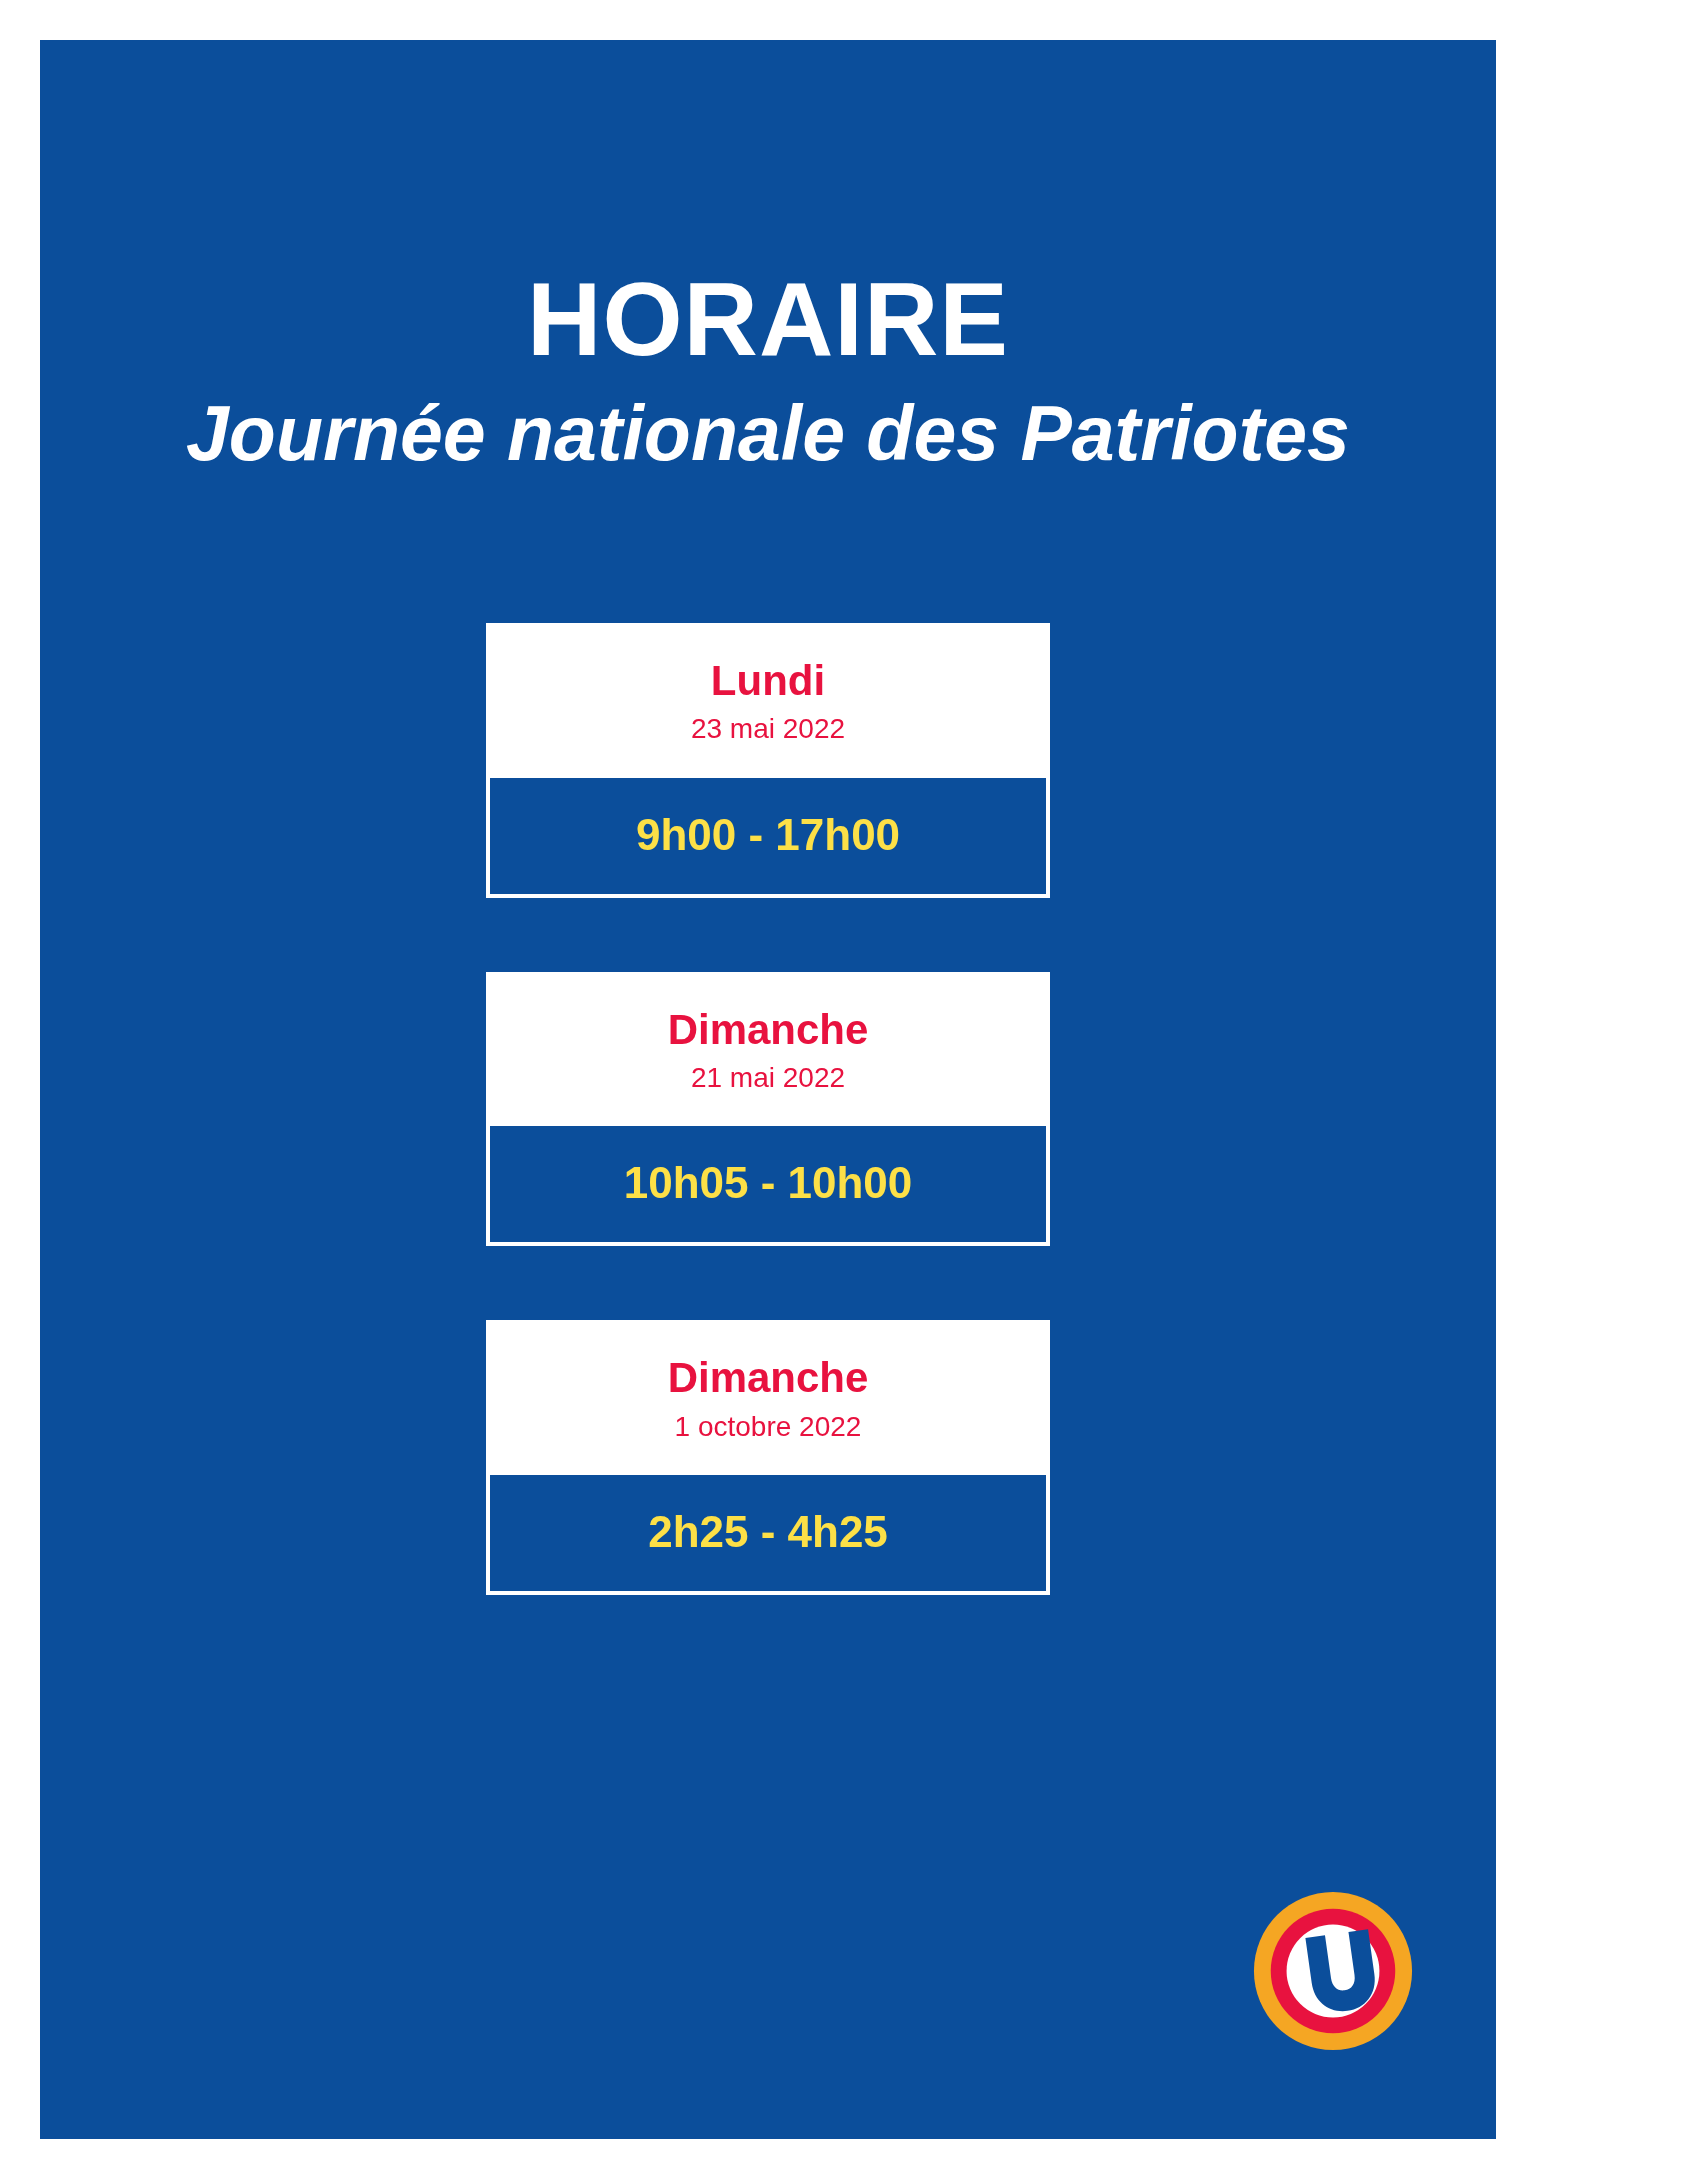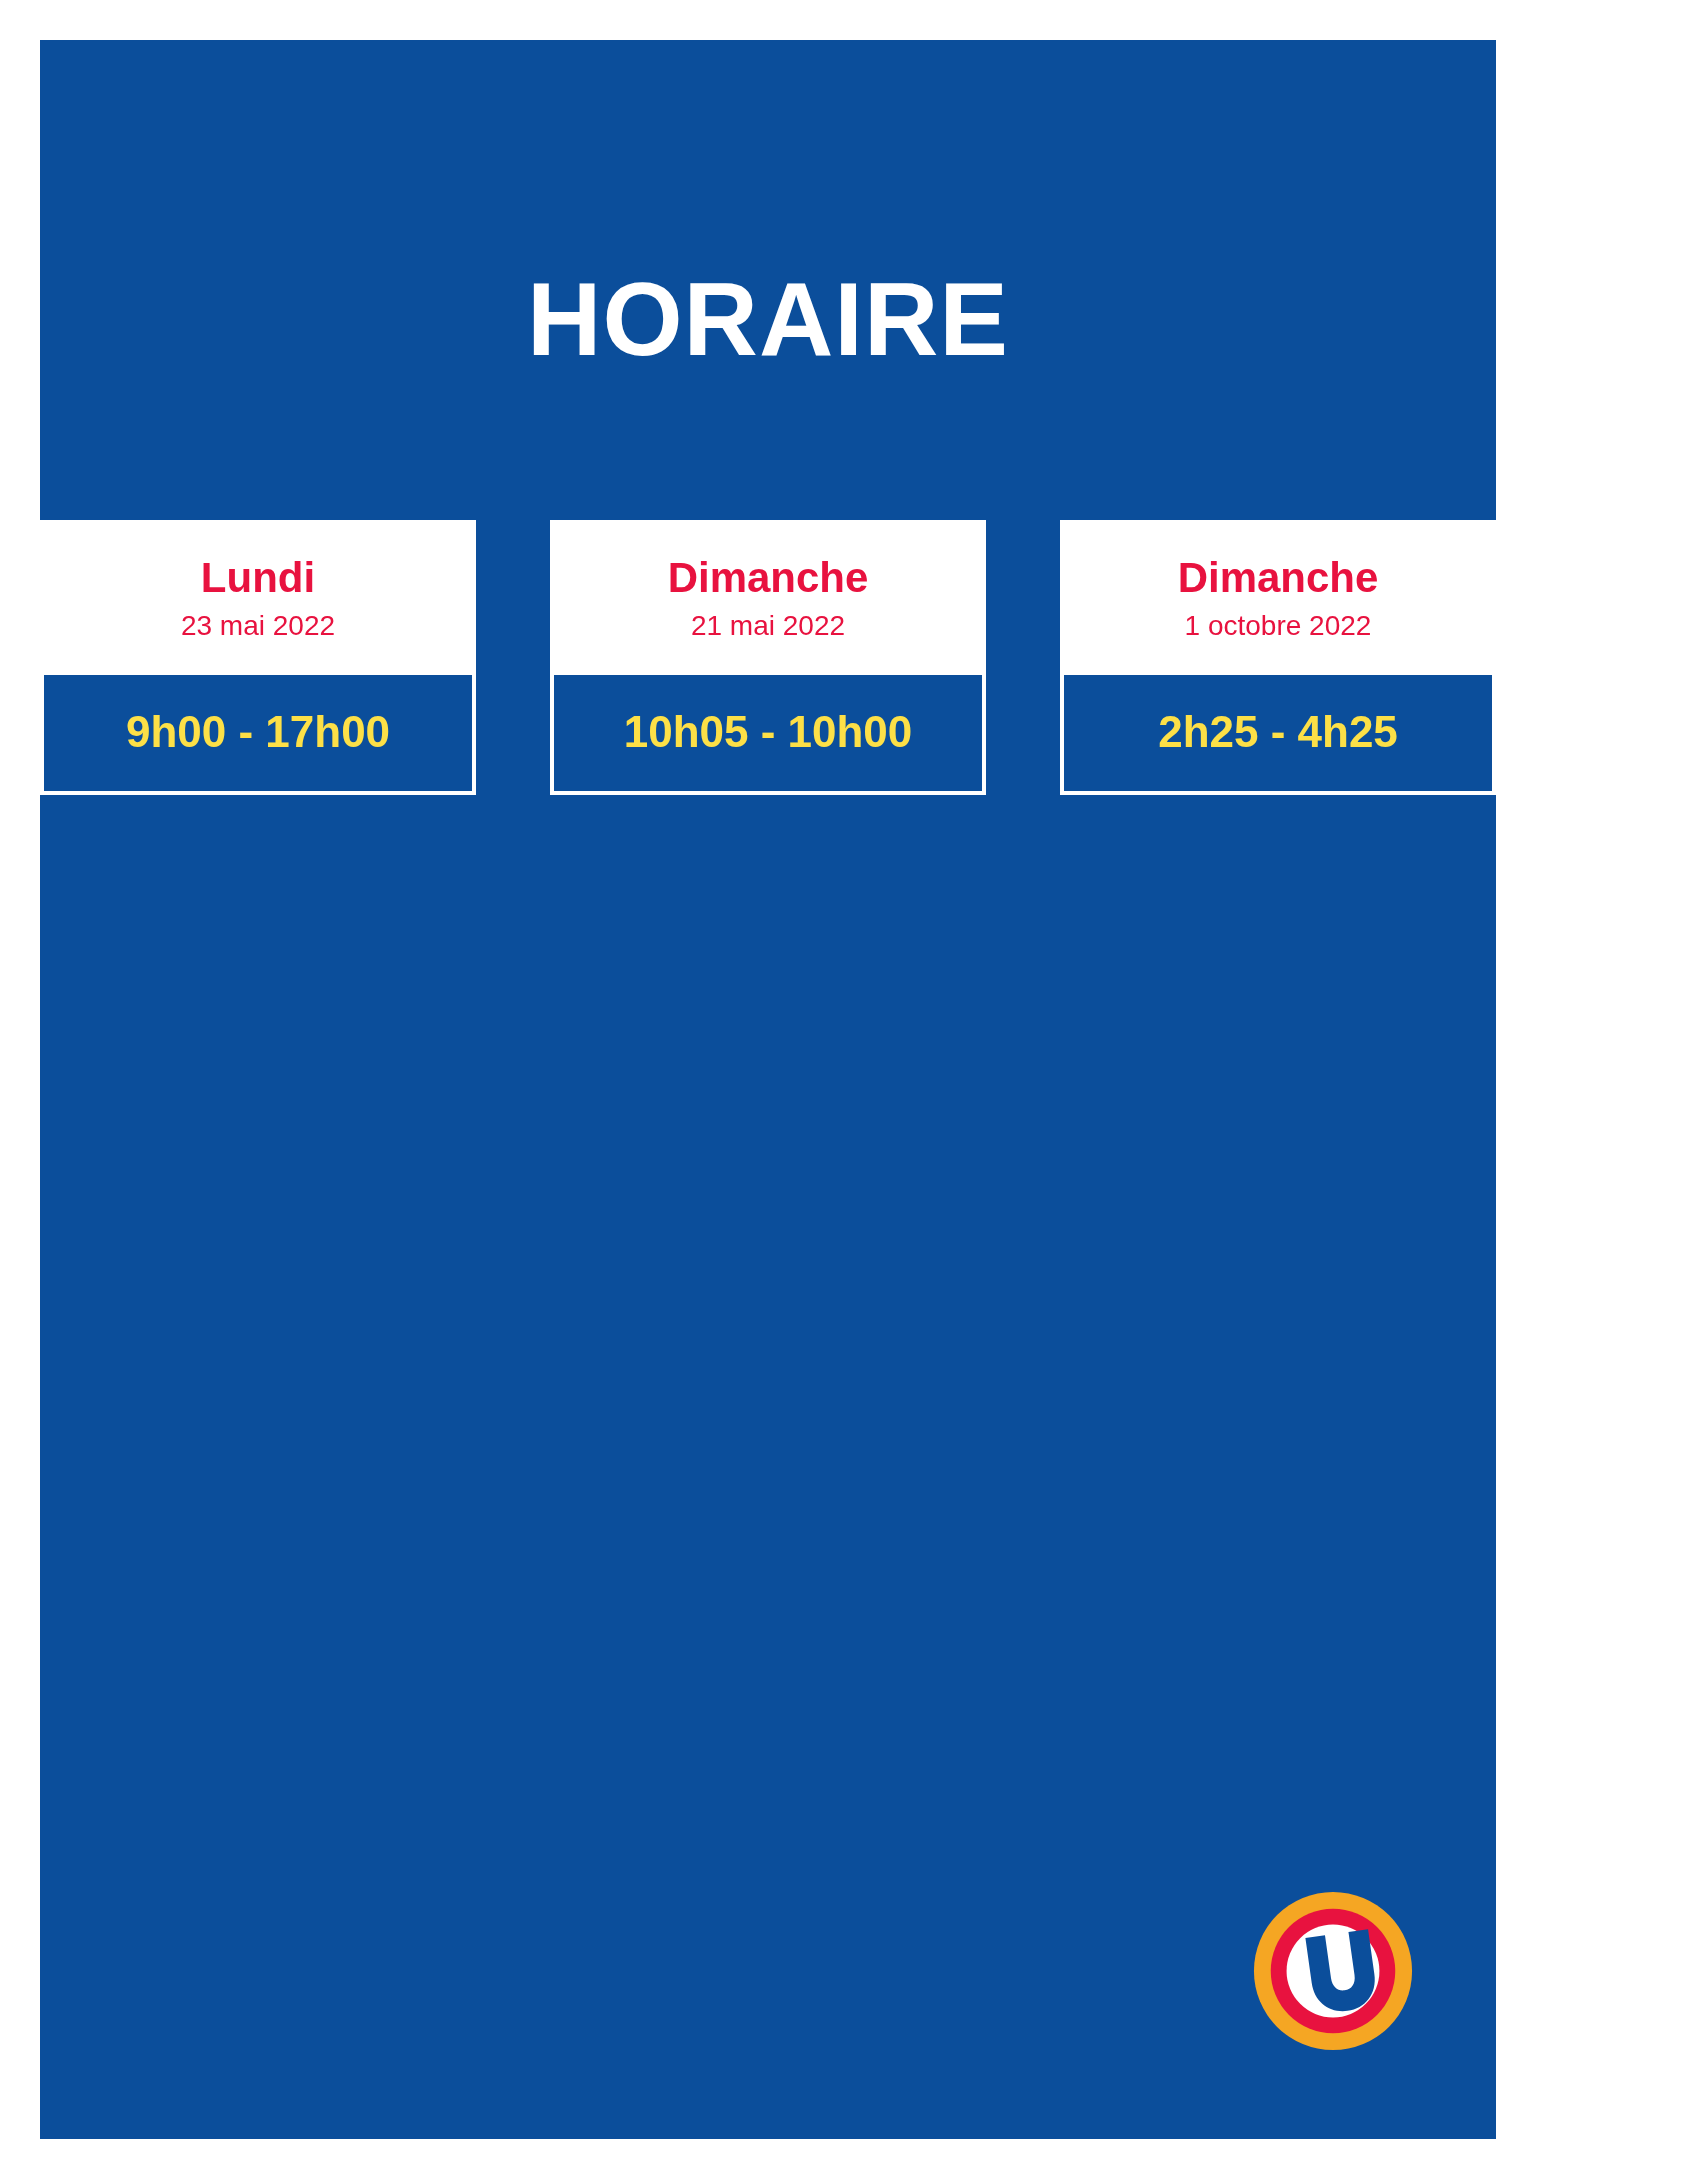--- a/index.html
+++ b/index.html
@@ -43,21 +43,21 @@
     font-size: 77px;
     font-weight: bold;
     font-style: italic;
     line-height: 1.05;
     margin: 22px 0 0 0;
   }
 
   .cards {
     margin-top: 149px;
     display: flex;
-    flex-direction: row;
+    flex-direction: column;
     align-items: center;
     gap: 74px;
   }
 
   .card {
     width: 564px;
     border: 4px solid #ffffff;
     box-sizing: border-box;
     background: #ffffff;
   }
@@ -101,20 +101,21 @@
     height: 168px;
   }
 </style>
 </head>
 <body>
 
 <div class="poster">
 
   <div class="header">
     <h1 class="title">HORAIRE</h1>
+    <h2 class="subtitle">Journée nationale des Patriotes</h2>
   </div>
 
   <div class="cards">
 
     <div class="card">
       <div class="card-top">
         <div class="card-day">Lundi</div>
         <div class="card-date">23 mai 2022</div>
       </div>
       <div class="card-hours">9h00 - 17h00</div>

